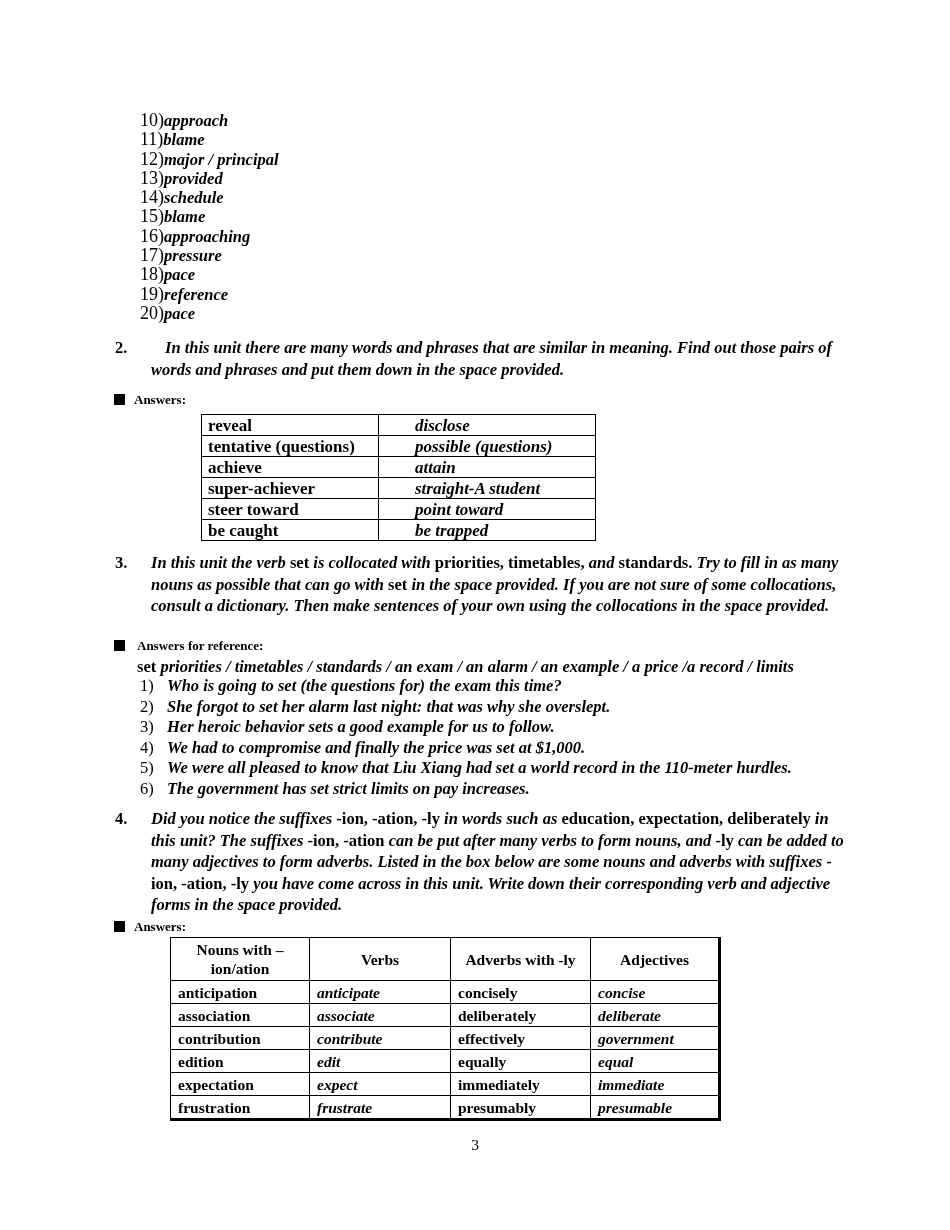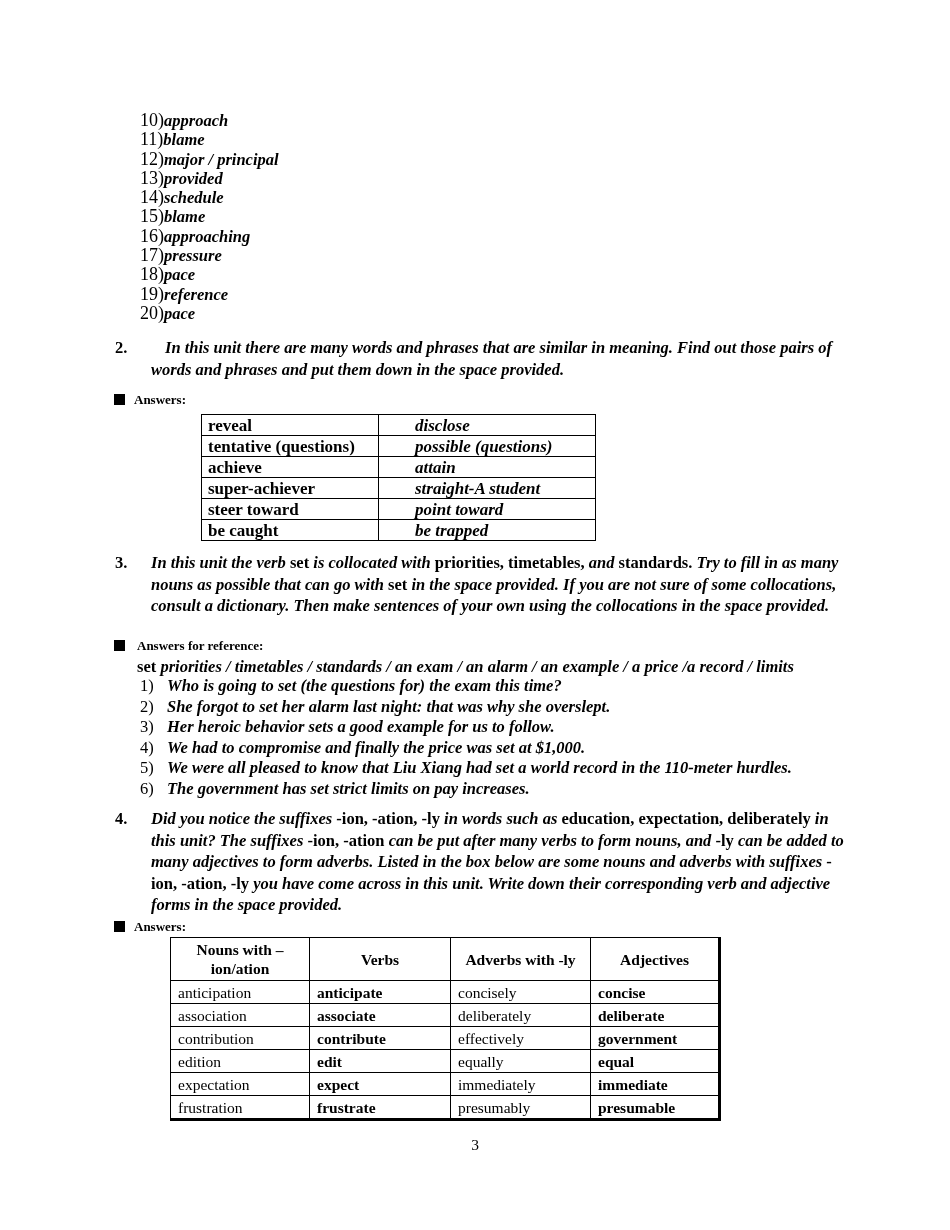--- a/index.html
+++ b/index.html
@@ -181,22 +181,22 @@
     text-align: center;
     padding: 1px 4px;
     font-weight: bold;
     font-style: normal;
     height: 40px;
   }
   .tbl2 .w1 { width: 130px; }
   .tbl2 .w2 { width: 132px; }
   .tbl2 .w3 { width: 131px; }
   .tbl2 .w4 { width: 119px; }
-  .tbl2 td.up { font-weight: normal; font-style: normal; }
-  .tbl2 td.it { font-weight: bold; }
+  .tbl2 td.up { font-weight: bold; font-style: normal; }
+  .tbl2 td.it { font-weight: bold; font-style: italic; }
 
   
   .pageno {
     position: absolute;
     left: 0;
     top: 1136px;
     width: 950px;
     text-align: center;
     font-size: 15.5px;
     font-weight: normal;

